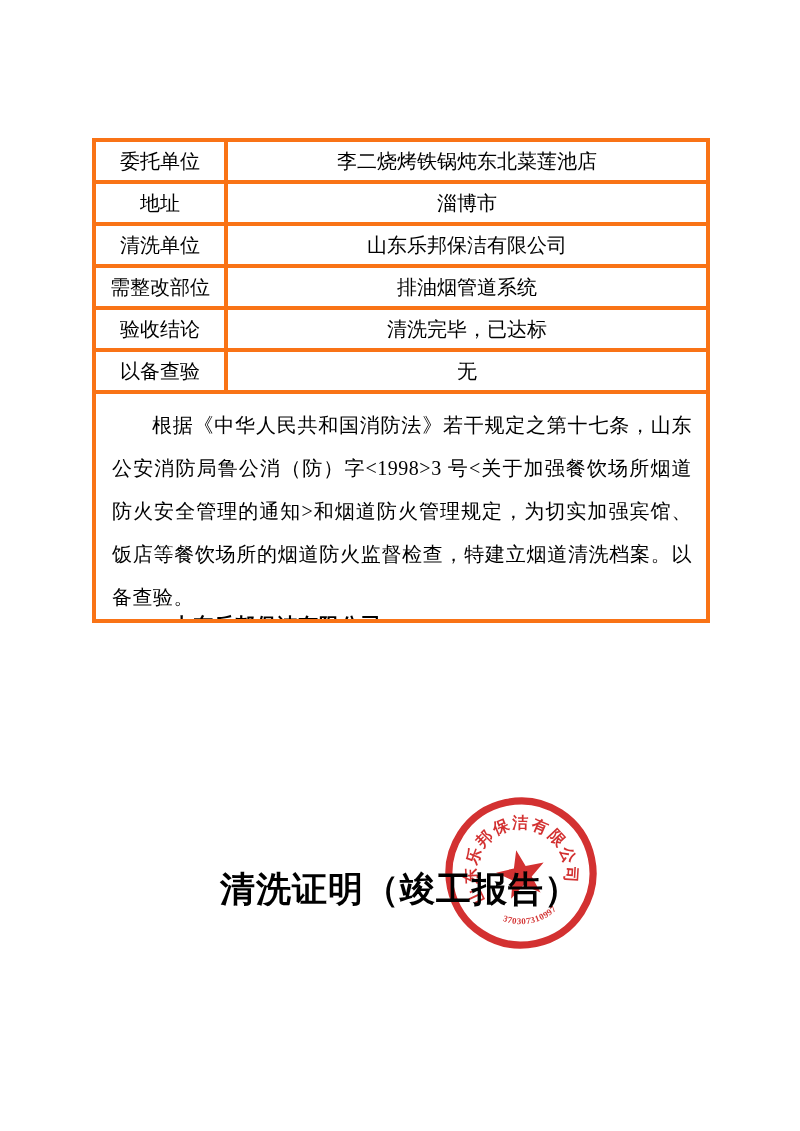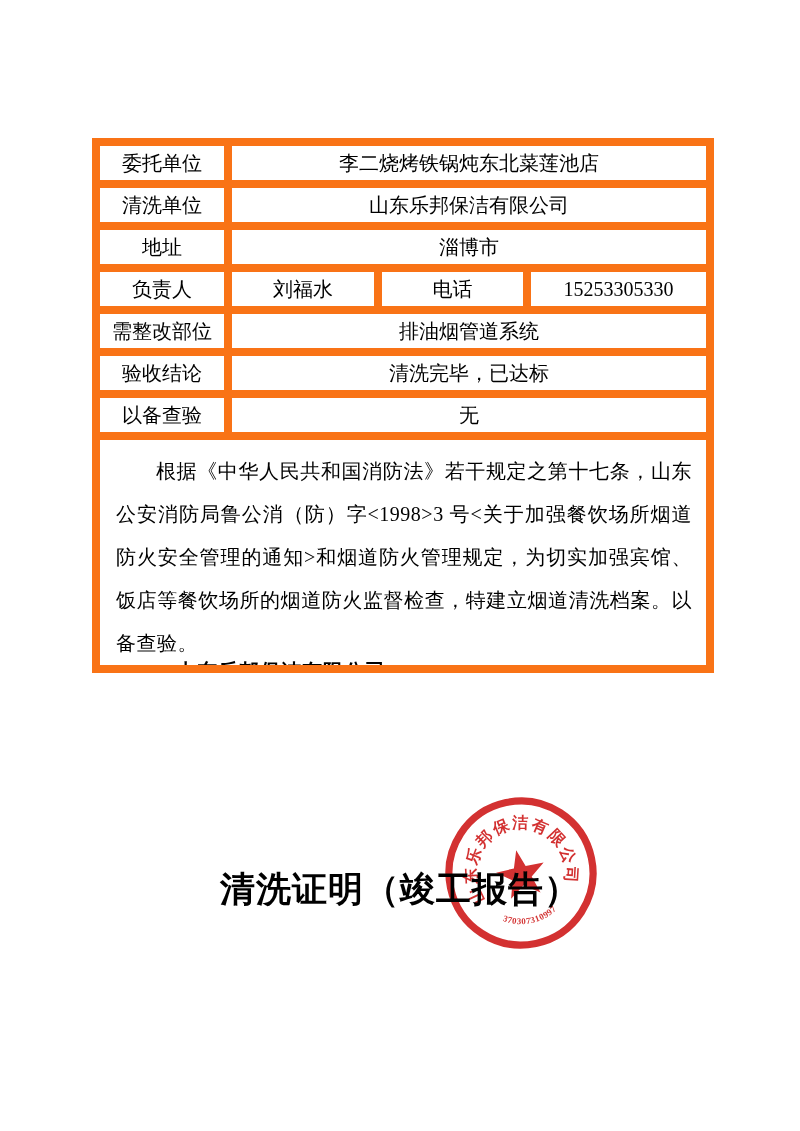--- a/index.html
+++ b/index.html
@@ -16,21 +16,21 @@
   }
   table.cert {
     position: absolute;
     left: 92px;
     top: 138px;
     width: 614px;
     border-collapse: collapse;
     table-layout: fixed;
   }
   table.cert td {
-    border: 8px solid #f97316;
+    border: 4px solid #f97316;
     text-align: center;
     vertical-align: middle;
     font-size: 20px;
     height: 42px;
     padding: 0 2px;
     overflow: hidden;
   }
   td.bigcell {
     height: 388px;
     vertical-align: top;
@@ -95,32 +95,26 @@
         <col style="width:150px">
         <col style="width:149px">
         <col style="width:183px">
     </colgroup>
     <tbody>
         <tr>
       <td>委托单位</td>
       <td colspan="3">李二烧烤铁锅炖东北菜莲池店</td>
     </tr>
     <tr>
-      <td>清洗单位</td>
-      <td colspan="3">山东乐邦保洁有限公司</td>
-    </tr>
-    <tr>
       <td>地址</td>
       <td colspan="3">淄博市</td>
     </tr>
     <tr>
-      <td>负责人</td>
-      <td>刘福水</td>
-      <td>电话</td>
-      <td>15253305330</td>
+      <td>清洗单位</td>
+      <td colspan="3">山东乐邦保洁有限公司</td>
     </tr>
     <tr>
       <td>需整改部位</td>
       <td colspan="3">排油烟管道系统</td>
     </tr>
     <tr>
       <td>验收结论</td>
       <td colspan="3">清洗完毕，已达标</td>
     </tr>
     <tr>

